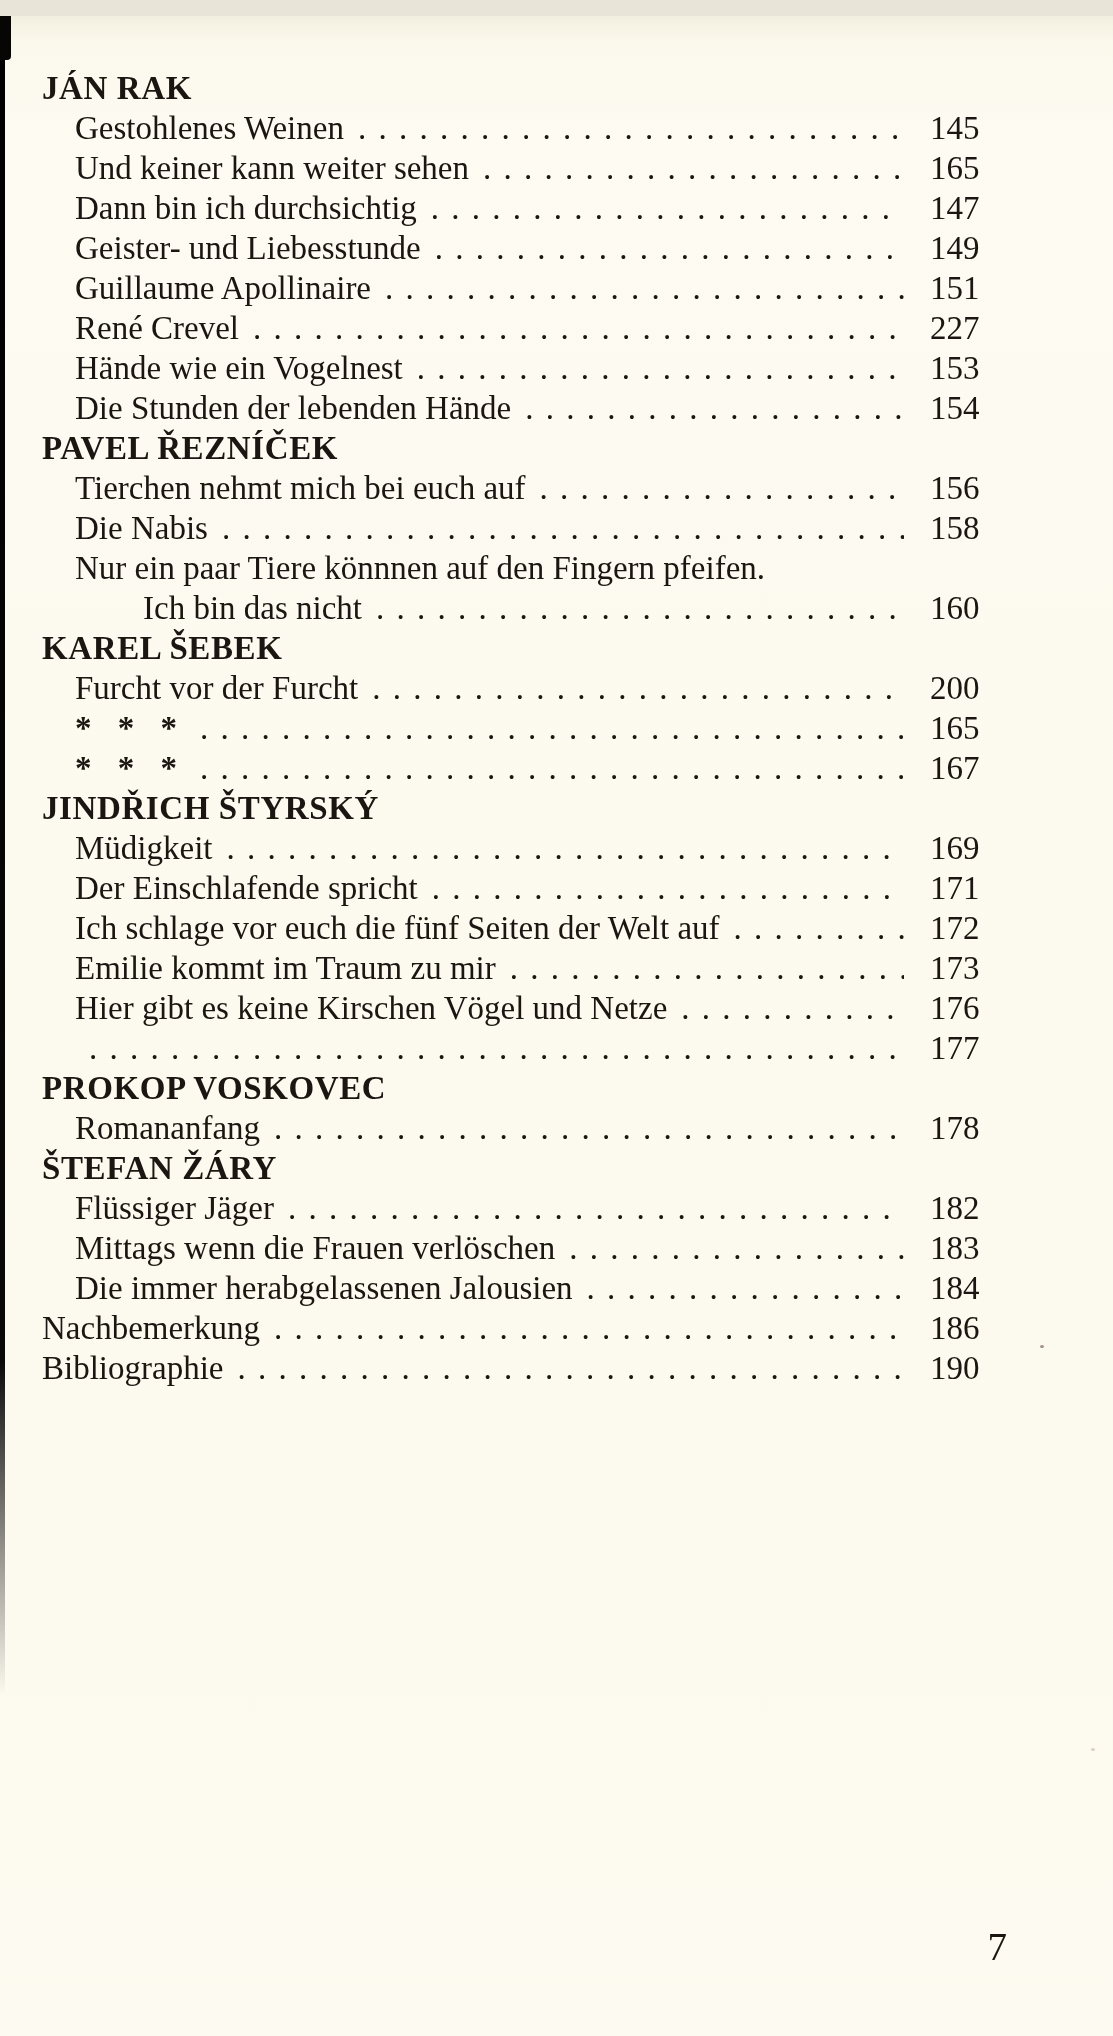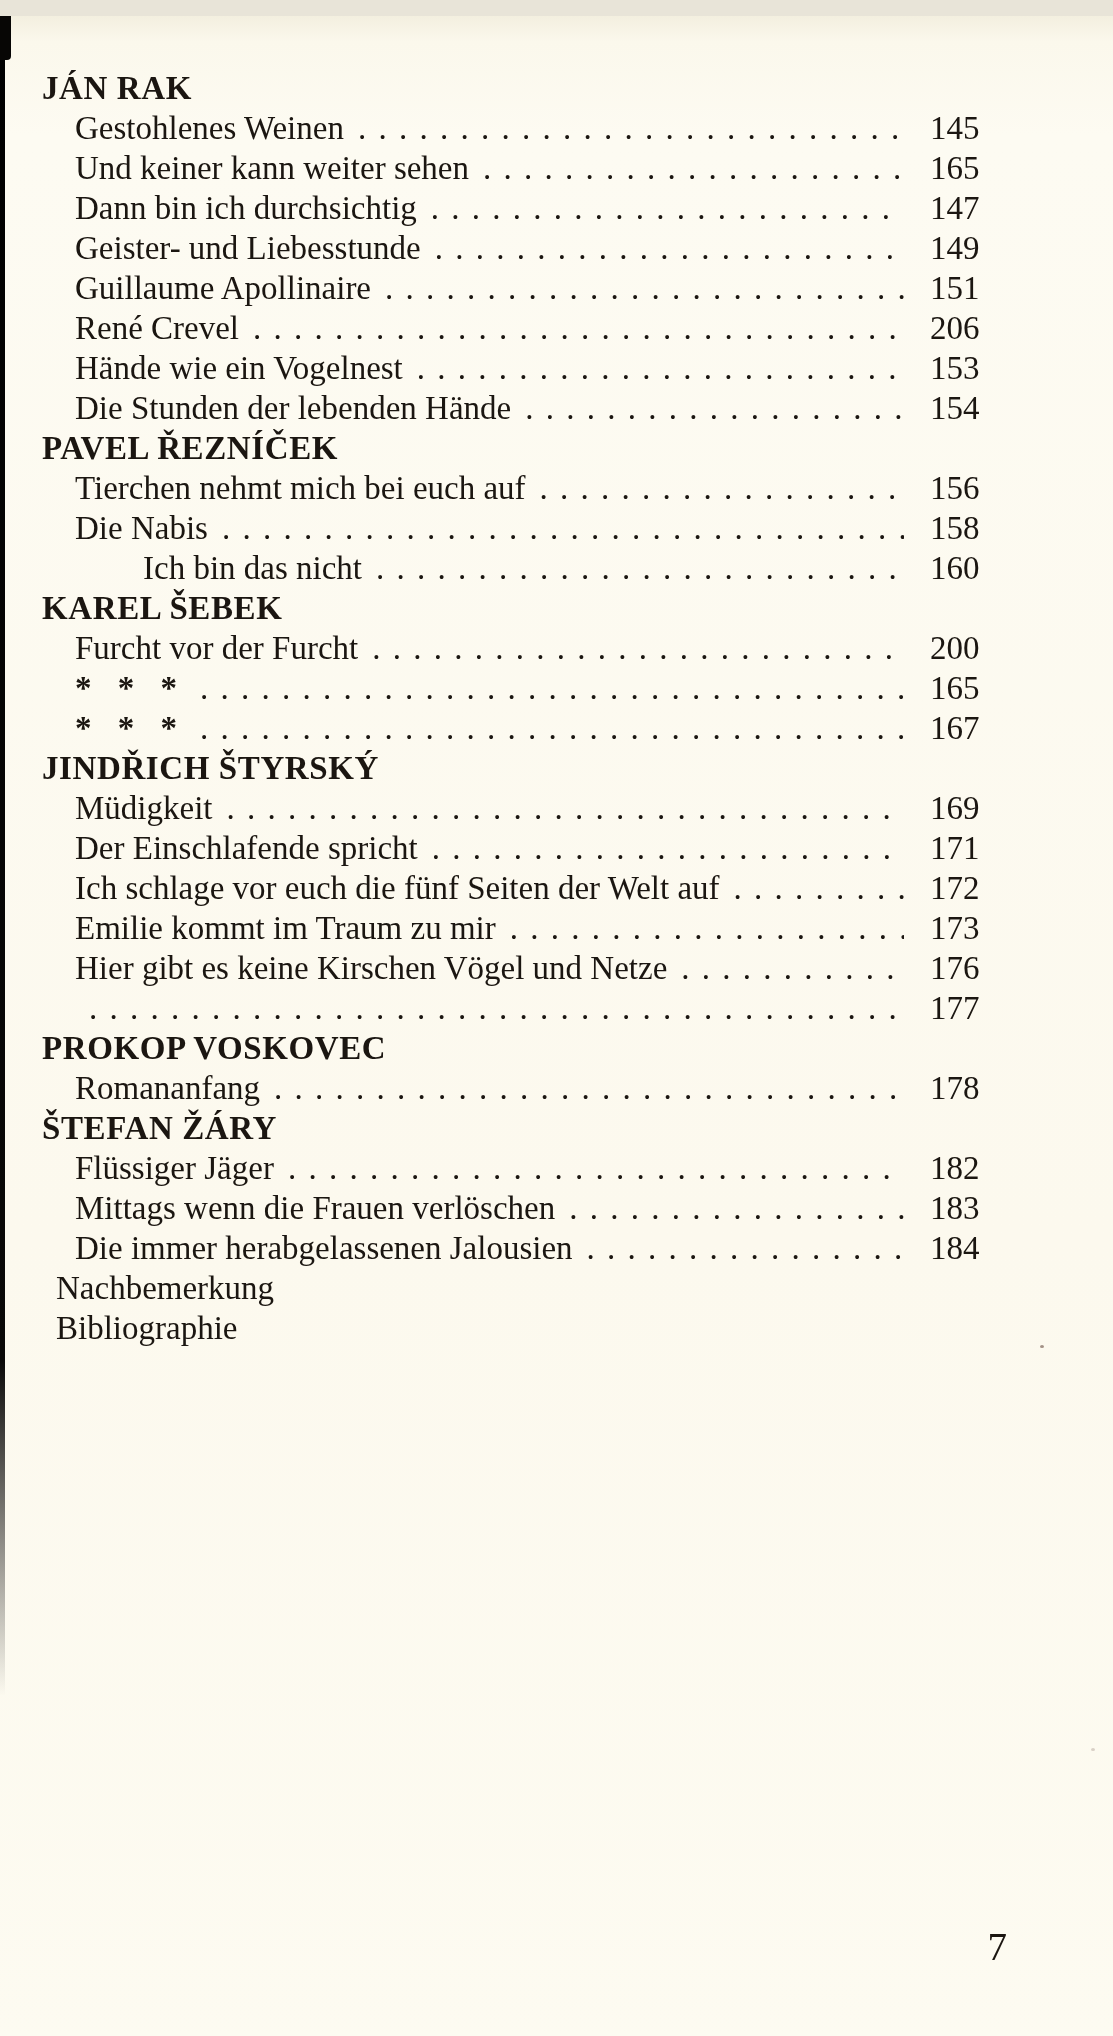--- a/index.html
+++ b/index.html
@@ -28,21 +28,21 @@
   .row {
     display:flex; align-items:baseline;
     height:40px; line-height:40px;
     font-size:33px; white-space:nowrap; overflow:hidden;
   }
   .row.header {
     font-weight:bold; letter-spacing:0.6px;
   }
   .row.entry  { padding-left:33px; }
   .row.indent2{ padding-left:101px; }
-  .row.flush  { padding-left:0;flex-direction:column; }
+  .row.flush  { padding-left:0; }
   .title { flex:0 0 auto; }
   .asterisks .title { letter-spacing:9px; font-weight:bold; }
   .leader {
     flex:1 1 auto; overflow:hidden;
     margin:0 26px 0 14px;
     letter-spacing:2px;
     min-width:0;
   }
   .pagenum {
     flex:0 0 auto; min-width:70px; text-align:left;
@@ -87,21 +87,21 @@
         <span class="pagenum">149</span>
       </div>
       <div class="row entry">
         <span class="title">Guillaume Apollinaire</span>
         <span class="leader">. . . . . . . . . . . . . . . . . . . . . . . . . . . . . . . . . . . . . . . . . . . . . . . . . . . . . . . . . . . . </span>
         <span class="pagenum">151</span>
       </div>
       <div class="row entry">
         <span class="title">René Crevel</span>
         <span class="leader">. . . . . . . . . . . . . . . . . . . . . . . . . . . . . . . . . . . . . . . . . . . . . . . . . . . . . . . . . . . . </span>
-        <span class="pagenum">206</span>
+        <span class="pagenum">227</span>
       </div>
       <div class="row entry">
         <span class="title">Hände wie ein Vogelnest</span>
         <span class="leader">. . . . . . . . . . . . . . . . . . . . . . . . . . . . . . . . . . . . . . . . . . . . . . . . . . . . . . . . . . . . </span>
         <span class="pagenum">153</span>
       </div>
       <div class="row entry">
         <span class="title">Die Stunden der lebenden Hände</span>
         <span class="leader">. . . . . . . . . . . . . . . . . . . . . . . . . . . . . . . . . . . . . . . . . . . . . . . . . . . . . . . . . . . . </span>
         <span class="pagenum">154</span>
@@ -109,20 +109,23 @@
       <div class="row header">PAVEL ŘEZNÍČEK</div>
       <div class="row entry">
         <span class="title">Tierchen nehmt mich bei euch auf</span>
         <span class="leader">. . . . . . . . . . . . . . . . . . . . . . . . . . . . . . . . . . . . . . . . . . . . . . . . . . . . . . . . . . . . </span>
         <span class="pagenum">156</span>
       </div>
       <div class="row entry">
         <span class="title">Die Nabis</span>
         <span class="leader">. . . . . . . . . . . . . . . . . . . . . . . . . . . . . . . . . . . . . . . . . . . . . . . . . . . . . . . . . . . . </span>
         <span class="pagenum">158</span>
+      </div>
+      <div class="row entry">
+        <span class="title">Nur ein paar Tiere könnnen auf den Fingern pfeifen.</span>
       </div>
       <div class="row entry indent2">
         <span class="title">Ich bin das nicht</span>
         <span class="leader">. . . . . . . . . . . . . . . . . . . . . . . . . . . . . . . . . . . . . . . . . . . . . . . . . . . . . . . . . . . . </span>
         <span class="pagenum">160</span>
       </div>
       <div class="row header">KAREL ŠEBEK</div>
       <div class="row entry">
         <span class="title">Furcht vor der Furcht</span>
         <span class="leader">. . . . . . . . . . . . . . . . . . . . . . . . . . . . . . . . . . . . . . . . . . . . . . . . . . . . . . . . . . . . </span>

